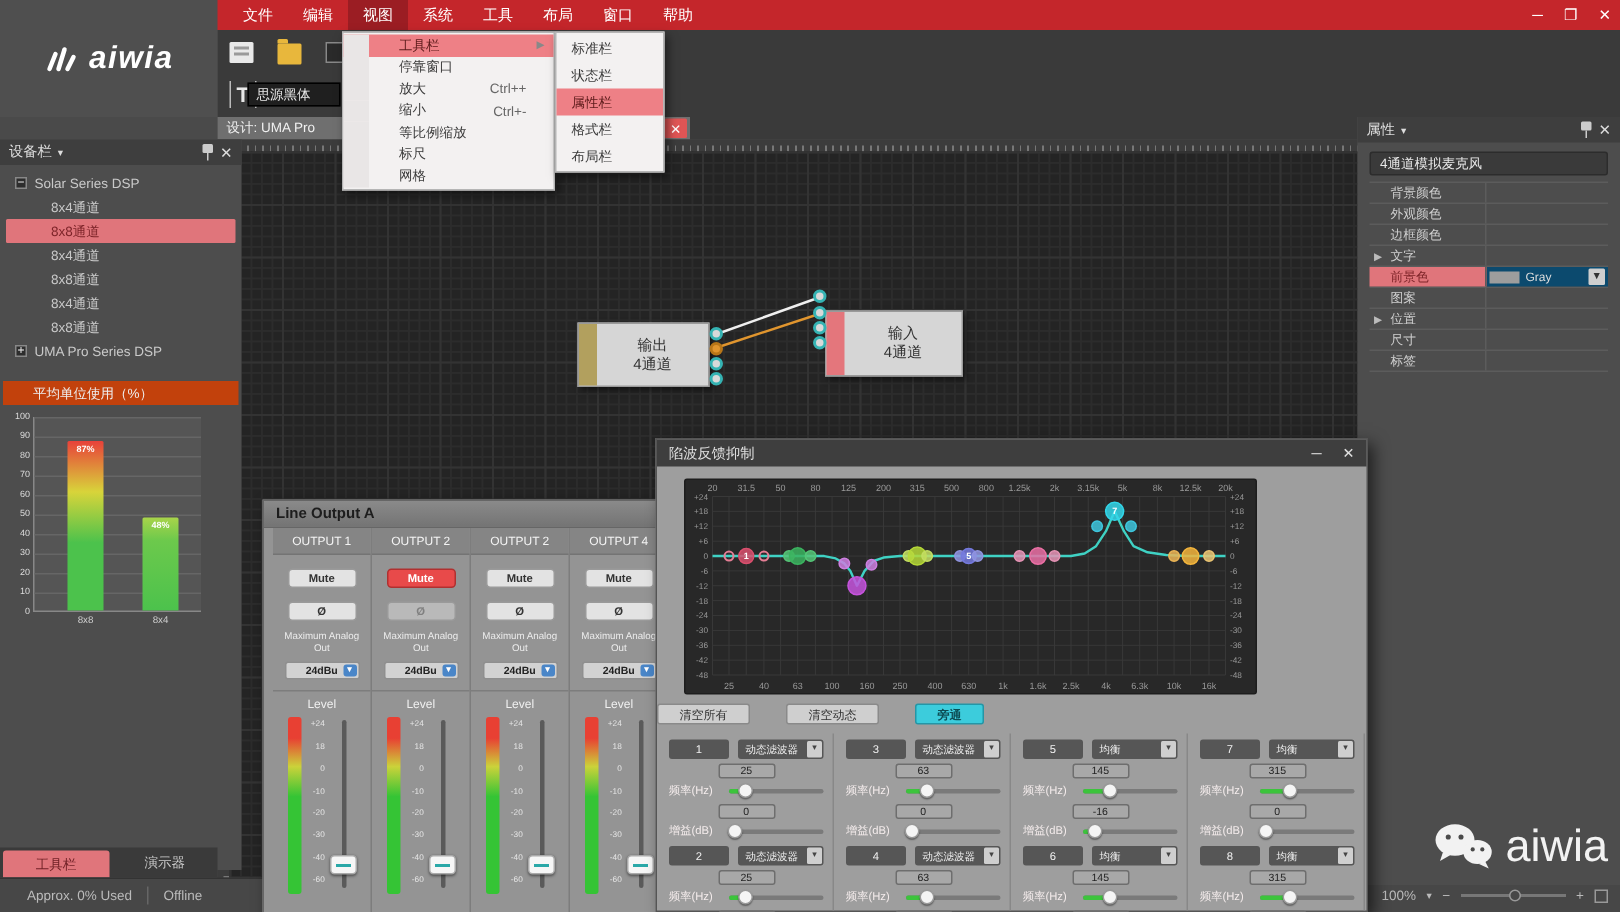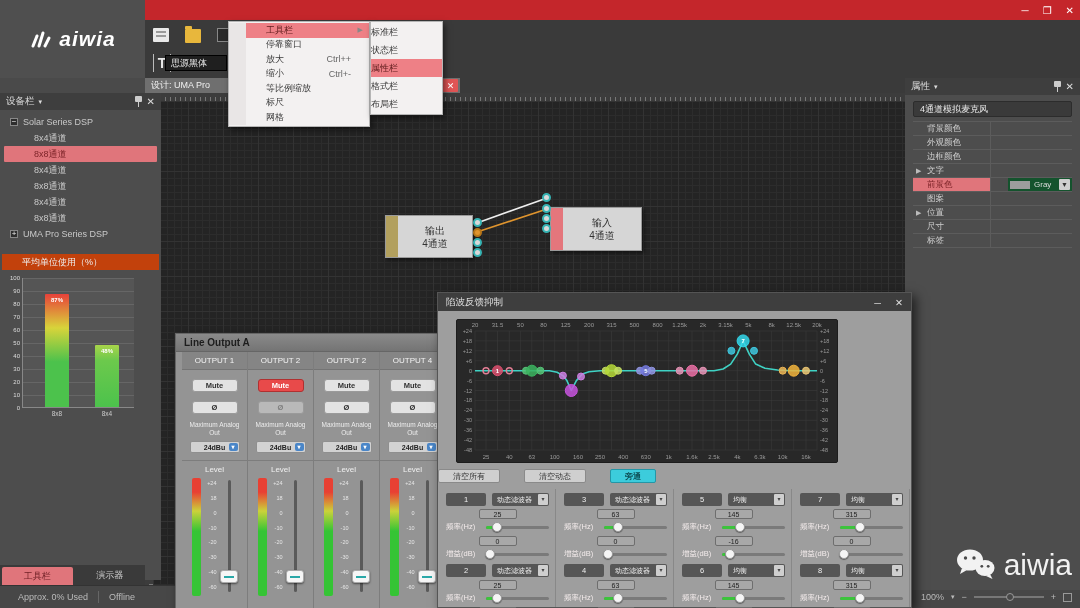--- a/index.html
+++ b/index.html
@@ -83,21 +83,21 @@
 
   
   .panel-r{position:absolute;left:905px;top:78px;width:175px;height:512px;background:#4d4d4d;}
   .objtitle{margin:6px 8px 4px 8px;height:16px;background:#3a3a3a;border:1px solid #2c2c2c;border-radius:2px;color:#e8e8e8;font-size:9px;display:flex;align-items:center;padding-left:6px;}
   .ptable{margin:2px 8px;border-top:1px solid #5c5c5c;}
   .prow{display:flex;height:14px;border-bottom:1px solid #5c5c5c;align-items:stretch;font-size:8.5px;}
   .plabel{width:78px;color:#cfcfcf;display:flex;align-items:center;padding-left:14px;position:relative;border-right:1px solid #5c5c5c;}
   .plabel .arr{position:absolute;left:3px;color:#bbb;font-size:7px;}
   .prow.sel .plabel{background:#e0757b;color:#7d2429;}
   .pvalue{flex:1;display:flex;align-items:center;}
-  .prow.sel .pvalue{background:#14532d;padding:0 2px;gap:4px;margin-left:17px;}
+  .prow.sel .pvalue{background:#0c4a6e;padding:0 2px;gap:4px;}
   .swatch{width:20px;height:8px;background:#9d9d9d;}
   .pvtext{color:#ddd;font-size:8px;flex:1;}
   .pvdrop{width:11px;height:11px;background:#cfcfcf;color:#333;font-size:7px;display:flex;align-items:center;justify-content:center;border-radius:1px;}
 
   
   .lowin{position:absolute;left:175px;top:333px;width:340px;height:290px;background:#949494;border:1px solid #666;box-shadow:3px 3px 8px rgba(0,0,0,.55);z-index:20;}
   .lotitle{height:18px;background:linear-gradient(#8a8a8a,#747474);color:#1d1d1d;font-size:10px;font-weight:bold;display:flex;align-items:center;padding-left:8px;border-bottom:1px solid #666;}
   .strips{position:absolute;left:0;top:18px;right:0;bottom:0;display:flex;padding-left:6px;}
   .strip{width:66px;border-right:1px solid #7d7d7d;display:flex;flex-direction:column;align-items:center;}
   .shead{width:100%;height:18px;background:#858585;border-bottom:1px solid #747474;color:#f4f4f4;font-size:8px;display:flex;align-items:center;justify-content:center;}
@@ -142,37 +142,47 @@
   .fsl .fill{position:absolute;left:0;top:5px;height:3px;background:#3cc43c;border-radius:2px;}
   .fsl .knob{position:absolute;top:1px;width:10px;height:10px;border-radius:50%;background:#f5f5f5;border:1px solid #999;box-shadow:0 1px 1px rgba(0,0,0,.4);}
 
   
   .ddown{position:absolute;left:228px;top:21px;width:142px;background:#f3f1f1;border:1px solid #b5b5b5;box-shadow:2px 3px 6px rgba(0,0,0,.5);z-index:60;padding:1px 0;}
   .dditem{height:14.5px;display:flex;align-items:center;font-size:9px;color:#3a3a3a;padding-left:20px;position:relative;border-left:17px solid #e9e6e6;}
   .dditem .sc{position:absolute;right:18px;color:#666;}
   .dditem .sub{position:absolute;right:6px;color:#888;font-size:7px;}
   .dditem.hl{background:#ee8086;color:#5c1a1a;}
   .dsub{position:absolute;left:370px;top:21px;width:73px;background:#f3f1f1;border:1px solid #b5b5b5;box-shadow:2px 3px 6px rgba(0,0,0,.5);z-index:61;padding:1px 0;}
-  .dsubitem{height:18px;display:flex;align-items:center;font-size:9px;color:#3a3a3a;}
+  .dsubitem{height:18px;display:flex;align-items:center;font-size:9px;color:#3a3a3a;padding-left:10px;}
   .dsubitem.hl{background:#ee8086;color:#5c1a1a;}
 
   
   .watermark{position:absolute;right:8px;top:542px;width:160px;height:46px;display:flex;align-items:center;justify-content:flex-end;gap:8px;z-index:40;}
   .wmtext{color:#f2f2f2;font-size:30px;}
 
   .eq-xl{font-size:6px;fill:#9a9a9a;text-anchor:middle;}
   .eq-yl{font-size:5.5px;fill:#9a9a9a;}
   .eq-ml{font-size:6px;fill:#fff;text-anchor:middle;font-weight:bold;}
 </style>
 </head>
 <body>
 
 <div class="screen">
 
   <div class="titlebar">
+    <div id="menubar">
+        <div class="menu-item">文件</div>
+        <div class="menu-item">编辑</div>
+        <div class="menu-item active">视图</div>
+        <div class="menu-item">系统</div>
+        <div class="menu-item">工具</div>
+        <div class="menu-item">布局</div>
+        <div class="menu-item">窗口</div>
+        <div class="menu-item">帮助</div>
+      </div>
     <div class="wincontrols">
       <span>─</span>
       <span>❐</span>
       <span>✕</span>
     </div>
   </div>
 
   <div class="logoblock">
     <svg width="24" height="22" viewBox="0 0 24 22">
       <g stroke="#fff" stroke-width="3" stroke-linecap="round">

